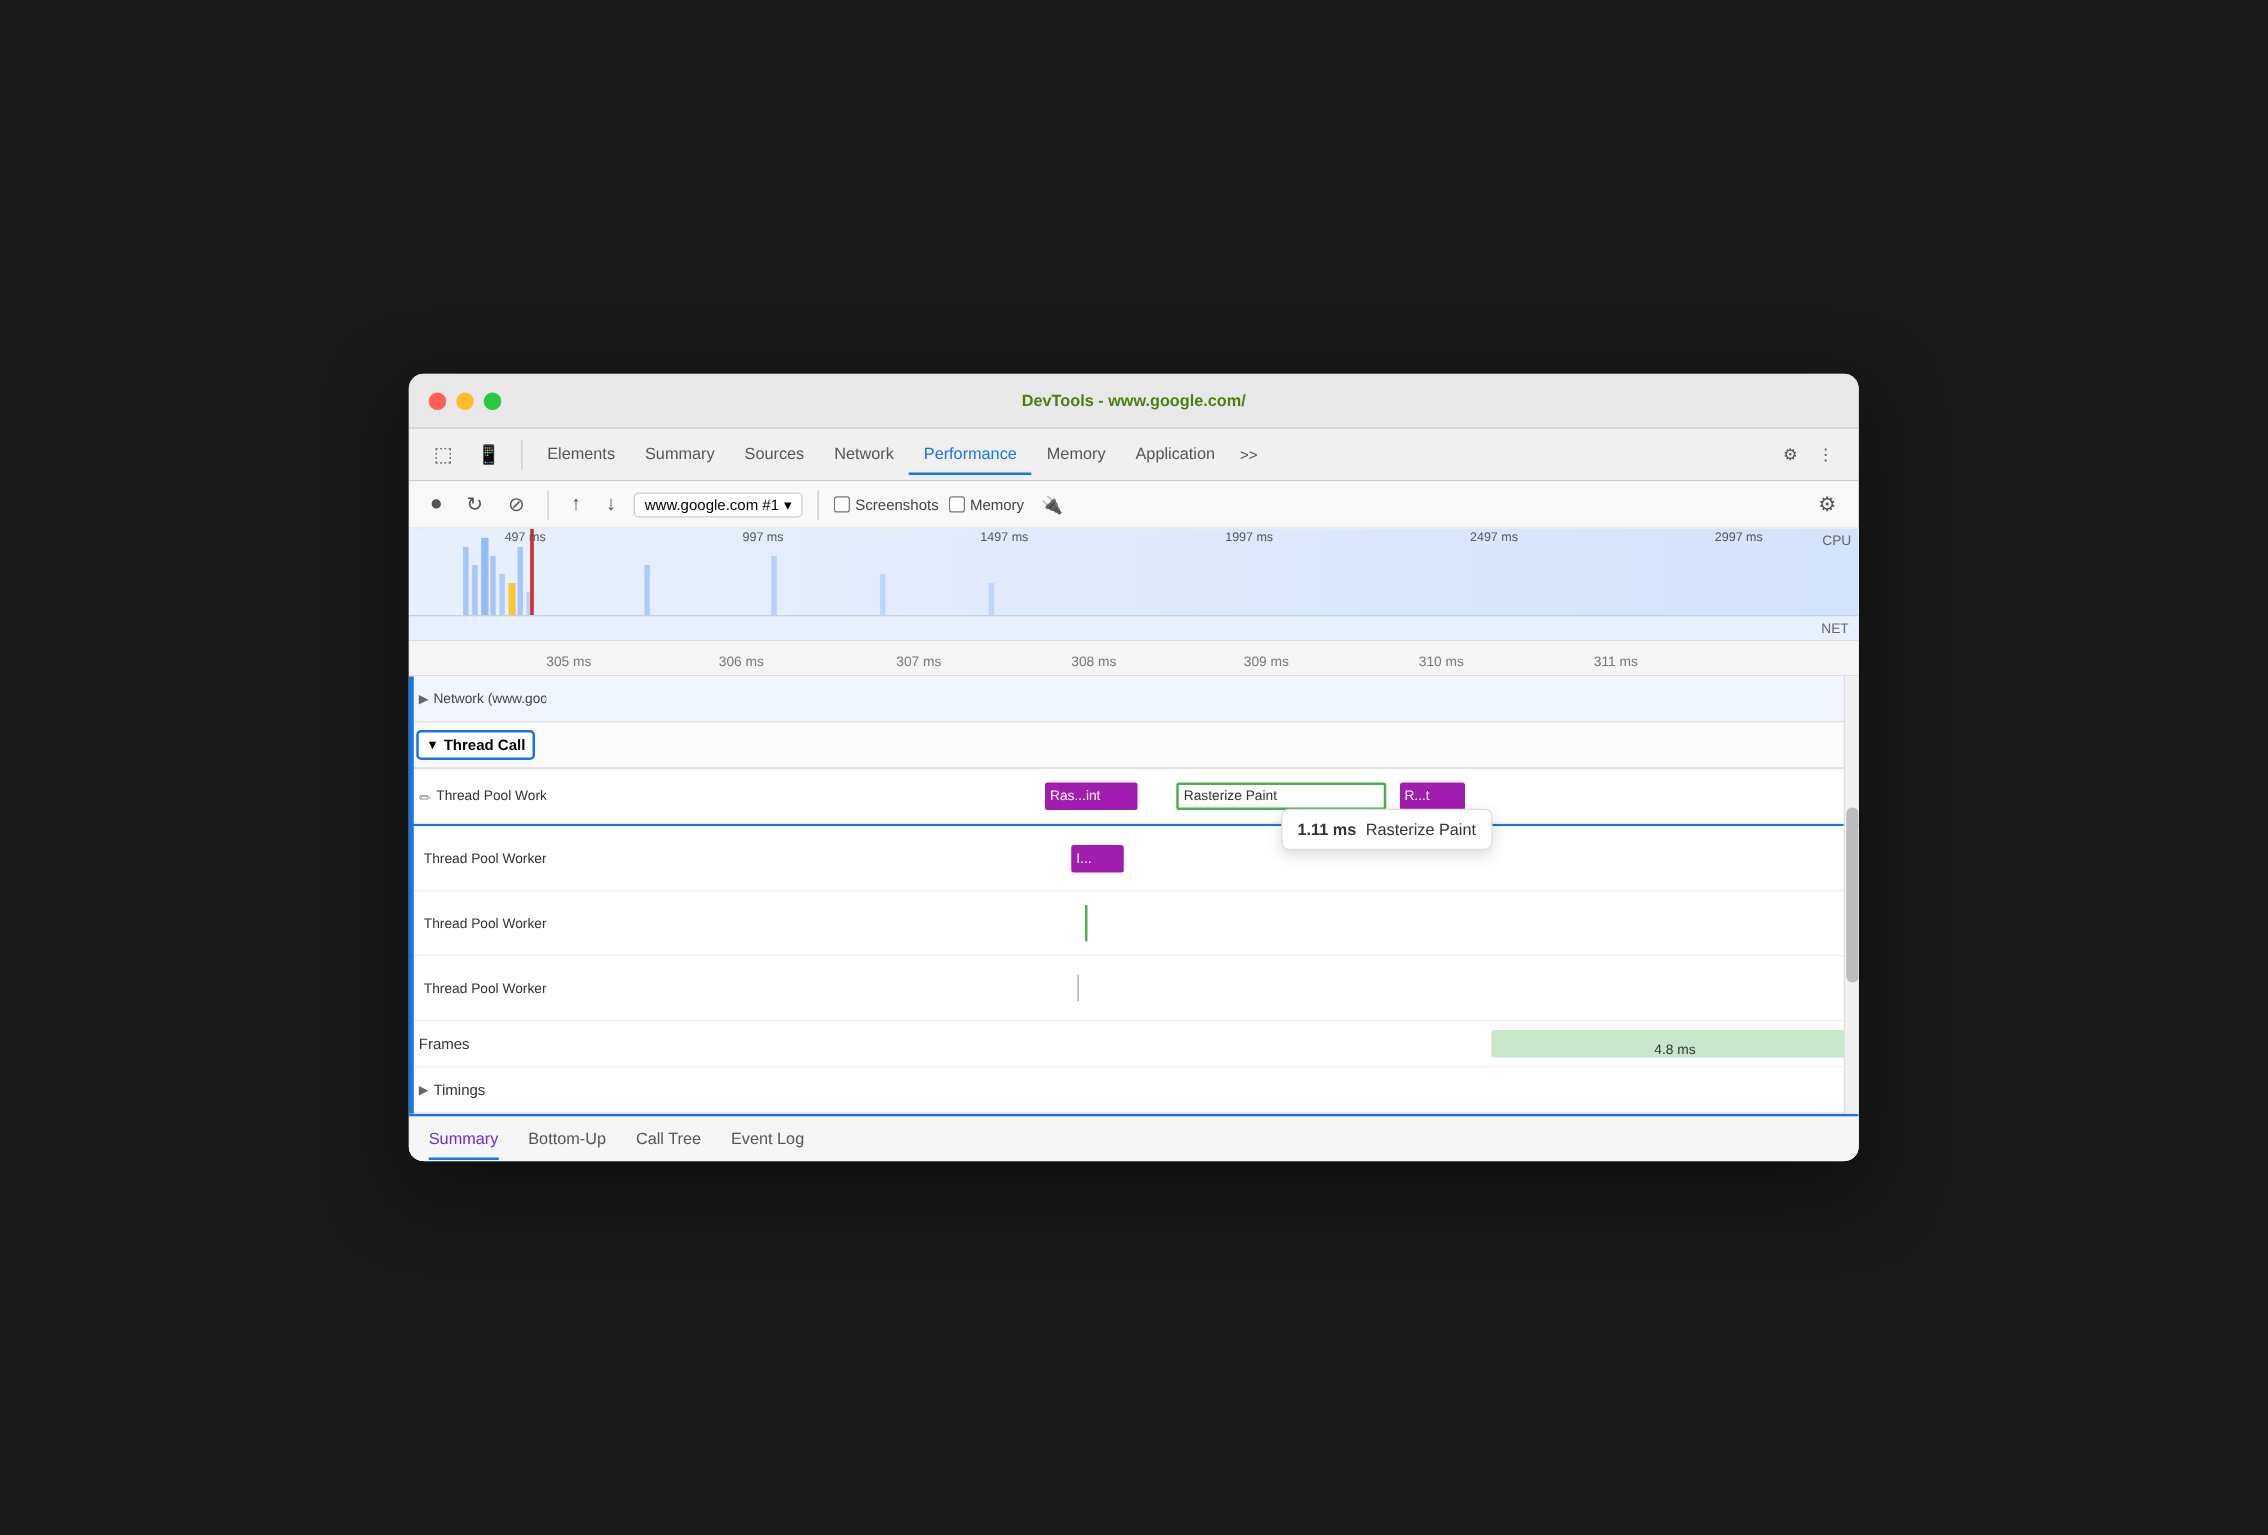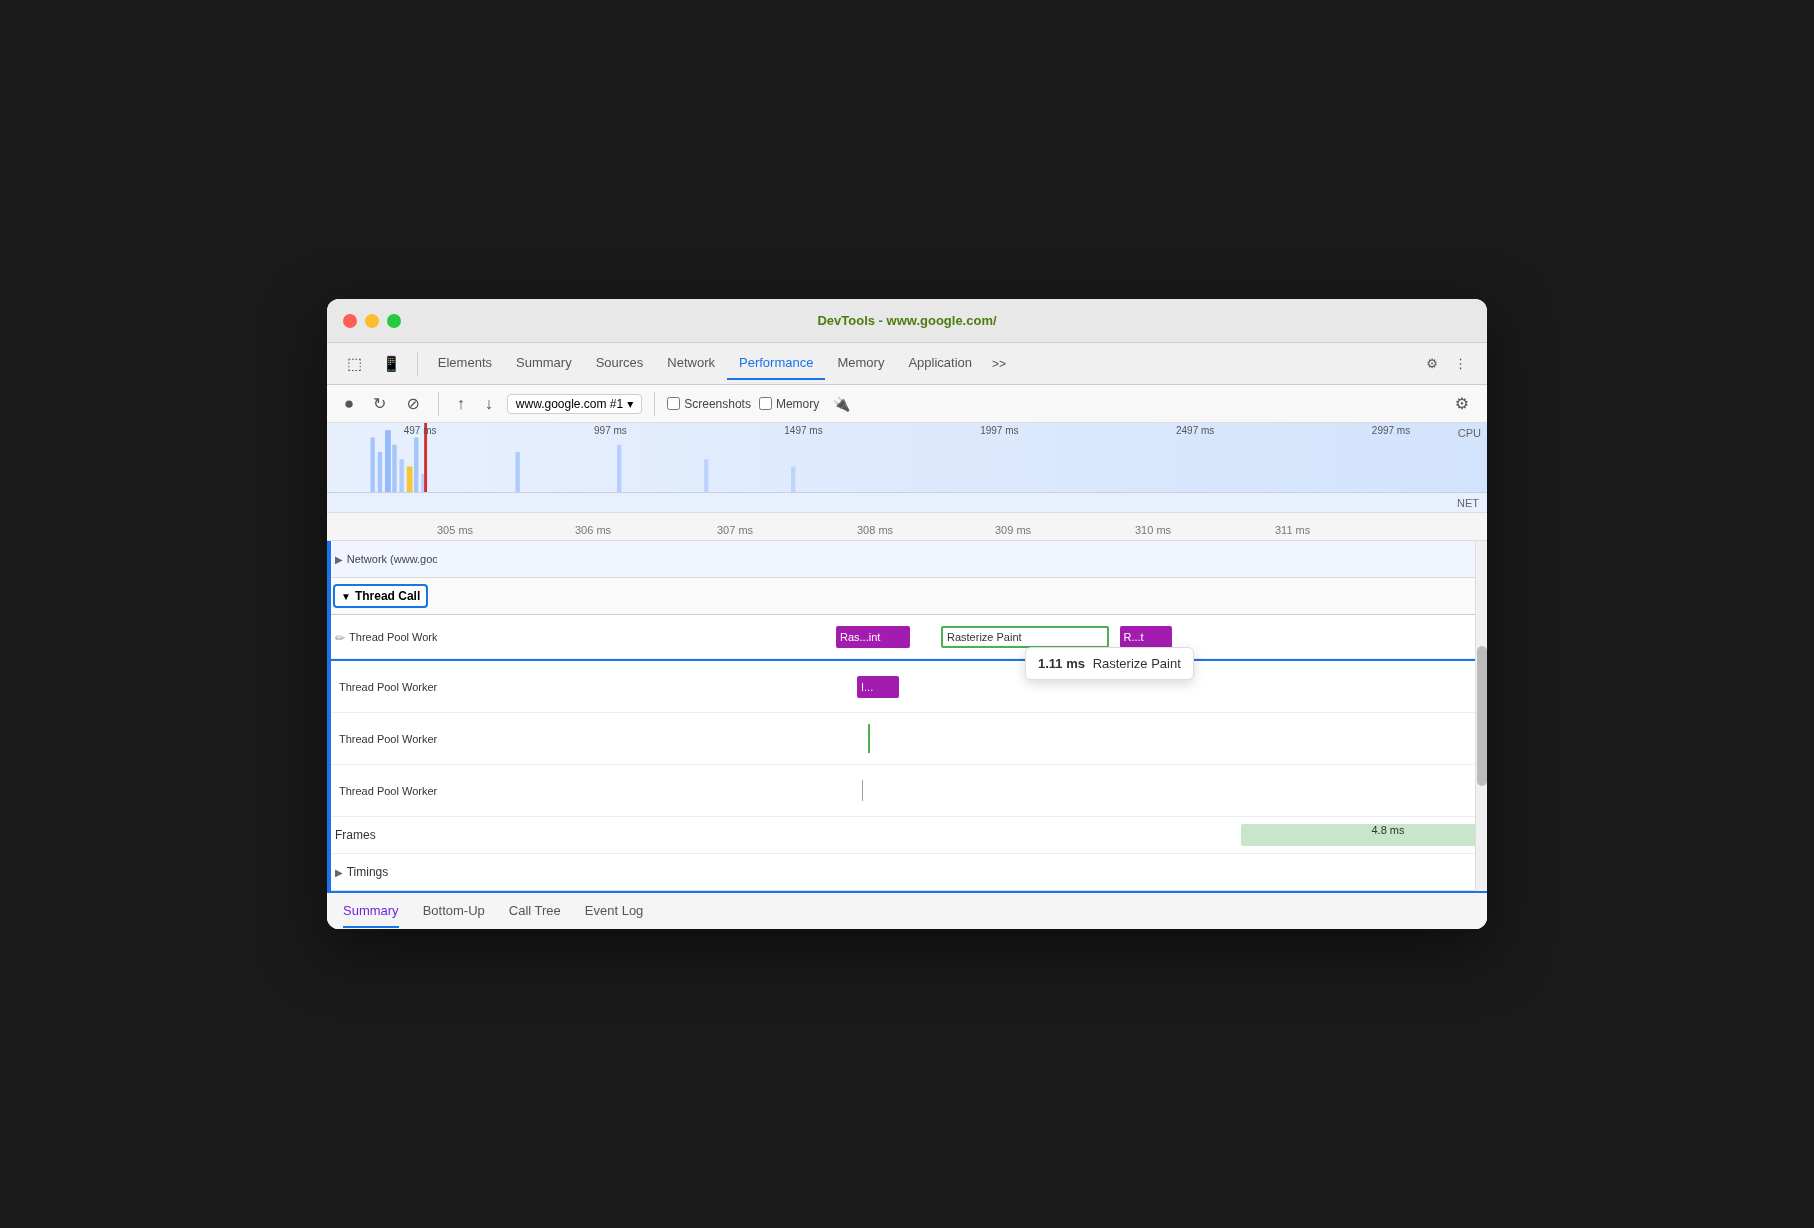--- a/index.html
+++ b/index.html
@@ -265,25 +265,24 @@
       color: #333;
     }
     .frames-block {
       position: absolute;
       height: 22px;
       top: 50%;
       transform: translateY(-50%);
       background: #c8e6c9;
       border-radius: 2px;
       display: flex;
-      align-items: flex-start;
+      align-items: flex-end;
       justify-content: center;
       font-size: 11px;
       color: #333;
-      margin-left: 48px;
     }
     
     .tooltip {
       position: absolute;
       background: white;
       border: 1px solid #ddd;
       border-radius: 6px;
       padding: 8px 12px;
       box-shadow: 0 4px 12px rgba(0,0,0,0.15);
       font-size: 13px;

